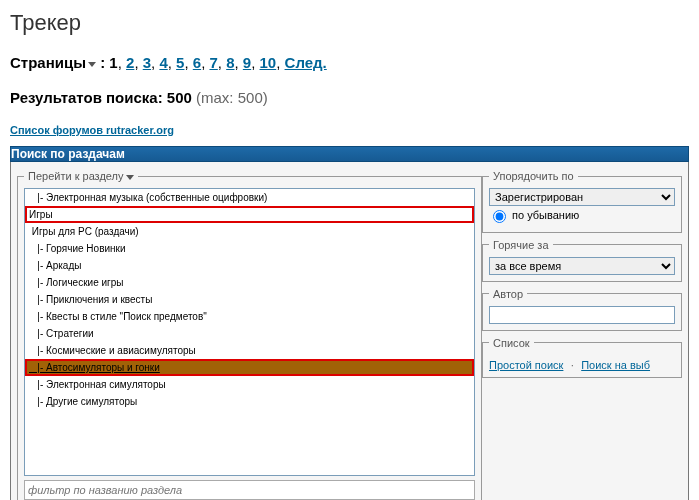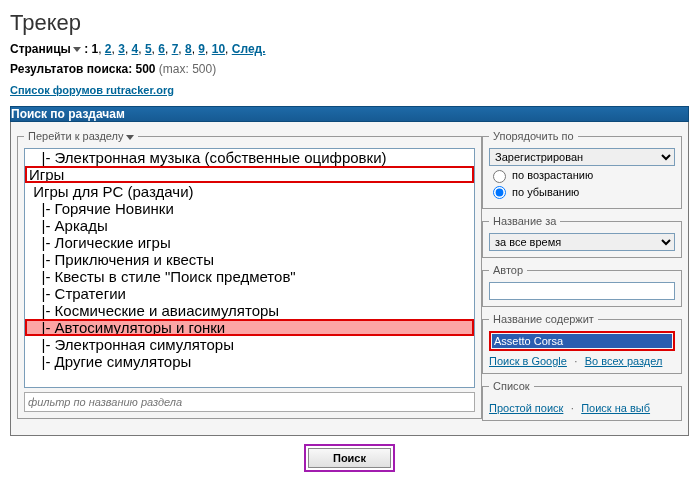--- a/index.html
+++ b/index.html
@@ -12,22 +12,22 @@
     color: #000;
     width: 699px;
   }
   h1 {
     font-size: 22px;
     font-weight: normal;
     margin: 0 0 0 0;
     color: #333;
   }
   .pages-row, .results-row {
-    font-size: 12px;
-    margin: 6px 0;
+    font-size: 15px;
+    margin: 18px 0;
   }
   .pages-row a, .link {
     color: #006699;
     text-decoration: underline;
     cursor: pointer;
   }
   .bold { font-weight: bold; }
   .forum-list-link {
     margin: 8px 0 10px 0;
     font-weight: bold;
@@ -65,44 +65,45 @@
     display: inline-block;
     width: 0; height: 0;
     border-left: 4px solid transparent;
     border-right: 4px solid transparent;
     border-top: 5px solid #555;
     margin-left: 2px;
     vertical-align: middle;
   }
   .listbox {
     width: 100%;
-    height: 240px;
+    height: 288px;
     overflow-y: scroll;
     background: #fff;
     border: 1px solid #7a9db9;
-    font-size: 15px;
+    font-size: 10px;
   }
   .listbox .opt {
     padding: 1px 4px;
     white-space: nowrap;
     overflow: hidden;
     cursor: default;
     line-height: 15px;
   }
   .listbox .opt.hl-red {
     outline: 2px solid #d00;
     outline-offset: -2px;
     position: relative;
     z-index: 1;
   }
   .listbox .opt.sel {
     background: #d6e7f7;
   }
   .listbox .opt.hl-red.sel {
-    background: #fca5a5;
+    background: #a16207;
+    text-decoration: underline;
   }
   .filter-input {
     width: 100%;
     margin-top: 4px;
     padding: 3px;
     font-style: italic;
     color: #888;
     border: 1px solid #aaa;
     font-size: 11px;
   }
@@ -210,52 +211,37 @@
     </fieldset>
   </div>
 
   <div class="right-col">
     <fieldset>
       <legend>Упорядочить по</legend>
       <select class="full">
         <option>Зарегистрирован</option>
       </select>
       <div class="radio-row">
-        <input type="radio" name="dir" style="">
-        <span>по возрастанию</span>
-      </div>
-      <div class="radio-row">
         <input type="radio" name="dir" checked="" style="">
         <span>по убыванию</span>
       </div>
     </fieldset>
 
     <fieldset>
-      <legend>Название за</legend>
+      <legend>Горячие за</legend>
       <select class="full">
         <option>за все время</option>
       </select>
     </fieldset>
 
     <fieldset>
       <legend>Автор</legend>
       <input class="author-input" type="text" value="" style="">
     </fieldset>
 
-    <fieldset>
-      <legend>Название содержит</legend>
-      <div class="title-wrap">
-        <input class="title-input-sel" type="text" value="Assetto Corsa" style="">
-      </div>
-      <div class="small-links">
-        <a class="link">Поиск в Google</a>
-        <span class="sep">·</span>
-        <a class="link">Во всех раздел</a>
-      </div>
-    </fieldset>
 
     <fieldset>
       <legend>Список</legend>
       <div class="small-links">
         <a class="link">Простой поиск</a>
         <span class="sep">·</span>
         <a class="link">Поиск на выб</a>
       </div>
     </fieldset>
   </div>

